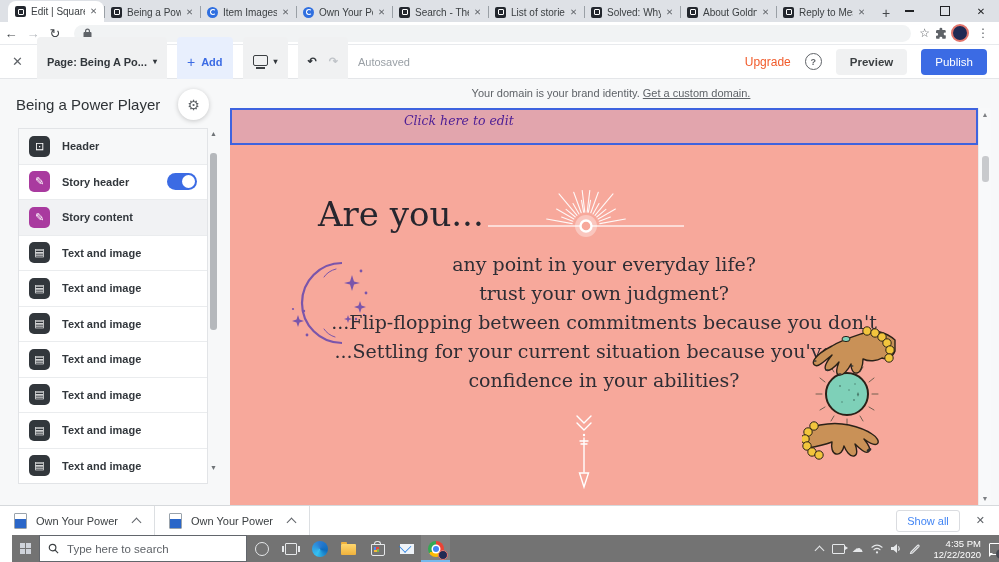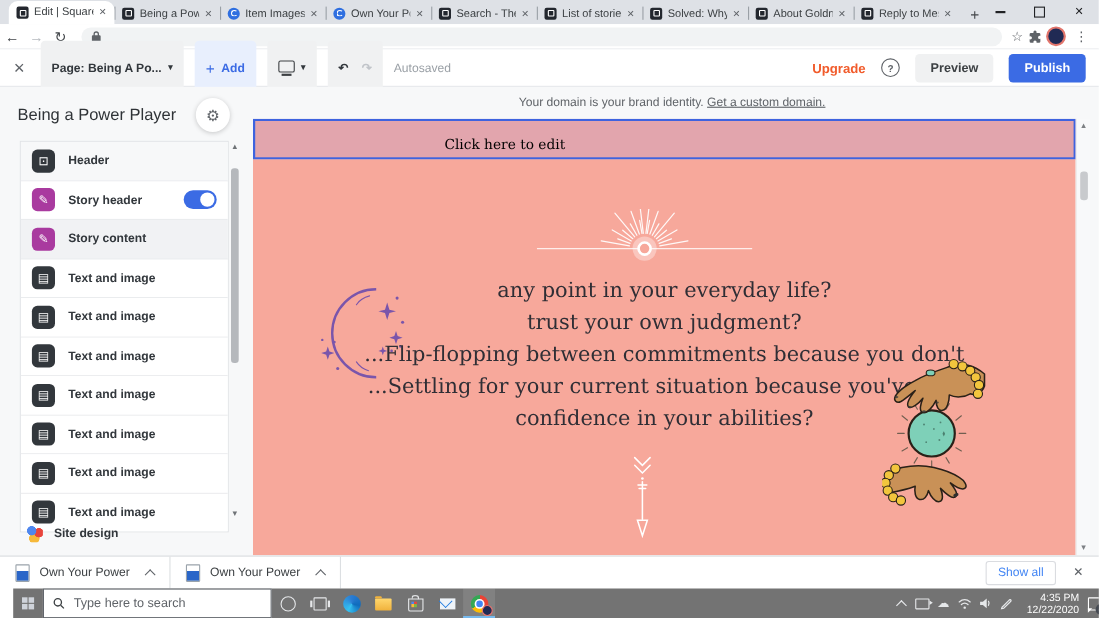--- a/index.html
+++ b/index.html
@@ -44,24 +44,24 @@
   .pill{height:25px;border-radius:4px;background:#f0f1f2;display:flex;align-items:center;gap:6px;padding:12px 10px;font-size:11px;font-weight:bold;color:#32373c;cursor:pointer}
   .pill .caret{font-size:8px;color:#32373c}
   .pill.add{background:#e8effd;color:#3b6be4}
   .pill.add .plus{font-size:14px;font-weight:normal}
   .monitor{width:13px;height:9px;border:1.6px solid #3c4043;border-radius:2px;position:relative;margin-bottom:3px}
   .monitor::after{content:"";position:absolute;left:2px;right:2px;bottom:-4px;height:1.6px;background:#3c4043}
   .undoredo{gap:12px}
   .undoredo .redo{color:#c0c4c9}
   .autosaved{font-size:11px;color:#9aa0a6}
   .ed-right{margin-left:auto;display:flex;align-items:center;gap:14px}
-  .upgrade{font-size:12px;font-weight:bold;color:var(--upgrade-orange);cursor:pointer}
+  .upgrade{font-size:12px;font-weight:normal;color:var(--upgrade-orange);cursor:pointer}
   .help{width:15px;height:15px;border:1.5px solid #5f6368;border-radius:50%;font-size:9px;font-weight:bold;color:#5f6368;display:flex;align-items:center;justify-content:center;cursor:pointer}
   .preview{height:26px;border-radius:4px;background:#f0f1f2;display:flex;align-items:center;padding:0 14px;font-size:11.5px;font-weight:bold;color:#3c4043;cursor:pointer}
-  .publish{height:26px;border-radius:4px;background:var(--accent);display:flex;align-items:center;padding:0 14px;font-size:11.5px;font-weight:bold;color:#fff;cursor:pointer}
+  .publish{height:26px;border-radius:4px;background:var(--accent);display:flex;align-items:center;padding:0 14px;font-size:11.5px;font-weight:normal;color:#fff;cursor:pointer}
 
   
   .workspace{position:absolute;left:0;top:79px;width:999px;height:426px;background:#f7f8f9}
   .sb-title{position:absolute;left:16px;top:17px;font-size:15px;font-weight:normal;color:#2f3337}
   .gear-btn{position:absolute;left:178px;top:10px;width:31px;height:31px;border-radius:50%;background:#fff;box-shadow:0 1px 5px rgba(0,0,0,.2);display:flex;align-items:center;justify-content:center;cursor:pointer}
   .gear-btn .g{font-size:14px;color:#5f6368}
   .panel-list{position:absolute;left:18px;top:49px;width:190px;background:#fff;border:1px solid #e2e4e7;box-sizing:border-box}
   .srow{height:34.5px;display:flex;align-items:center;padding:0 10px;gap:12px;border-bottom:1px solid #eaecee;background:#fff;cursor:pointer}
   .srow:last-child{border-bottom:none}
   .srow[data-state="tint"]{background:#f7f8f9}
@@ -82,21 +82,21 @@
     radial-gradient(circle at 76% 42%,#e8453c 0 4px,transparent 4.5px),
     radial-gradient(circle at 48% 76%,#f6b93b 0 4.5px,transparent 5px)}
   .sd-label{font-size:11px;font-weight:bold;color:#32373c}
 
   .domain-note{position:absolute;left:230px;top:8px;width:762px;text-align:center;font-size:11px;color:#5f6368}
   .domain-note a{color:#5f6368;text-decoration:underline;cursor:pointer}
 
   
   .canvas{position:absolute;left:230px;top:108px;width:748px;height:397px;overflow:hidden}
   .cv-header{position:absolute;left:0;top:0;width:748px;height:37px;background:var(--canvas-rose);border:2px solid var(--selection-blue);box-sizing:border-box}
-  .cv-placeholder{position:absolute;left:172px;top:13px;font-family:"DejaVu Serif",serif;font-size:12.5px;color:#000000}
+  .cv-placeholder{position:absolute;left:172px;top:3px;font-family:"DejaVu Serif",serif;font-style:italic;font-size:12.5px;color:#4c1d95}
   .cv-body{position:absolute;left:0;top:37px;width:748px;height:360px;background:var(--canvas-pink)}
   .cv-heading{position:absolute;left:88px;top:49px;font-family:"DejaVu Serif",serif;font-size:34px;color:#27262e}
   .sunburst{position:absolute;left:258px;top:45px}
   .moon{position:absolute;left:60px;top:108px}
   .cv-lines{position:absolute;left:0;top:105px;width:748px;text-align:center}
   .cv-line{height:29px;line-height:29px;font-family:"DejaVu Serif",serif;font-size:19px;color:#2f2e35}
   .hands{position:absolute;left:572px;top:181px}
   .downarrow{position:absolute;left:342px;top:269px}
   .cv-scroll{position:absolute;left:978px;top:108px;width:13px;height:397px;background:#f8f9fa;border-left:1px solid #ebebeb;box-sizing:border-box}
   .cv-scroll .thumb{position:absolute;left:2.5px;top:48px;width:7px;height:26px;background:#c8cacd;border-radius:3px;cursor:pointer}
@@ -339,35 +339,32 @@
           <span class="srow-label">Text and image</span>
 
         </div>
       </div>
     <div class="panel-scroll">
       <span class="up">▲</span>
       <span class="thumb"></span>
       <span class="dn">▼</span>
     </div>
 
-    <div class="site-design">
-      <span class="sd-icon"></span>
-      <span class="sd-label">Site design</span>
-    </div>
 
     <div class="domain-note">
       <span>Your domain is your brand identity. </span><a>Get a custom domain.</a>
     </div>
   </div>
 
   <div class="canvas">
     <div class="cv-header">
       <span class="cv-placeholder">Click here to edit</span>
     </div>
     <div class="cv-body">
+      <div class="cv-heading">Are you...</div>
 
       <svg class="sunburst" width="196" height="64" viewBox="0 0 196 64">
         <g stroke="#fff" stroke-width="1.1" stroke-linecap="round" opacity="0.92">
           <line x1="111.8" y1="33.6" x2="137.4" y2="29"></line>
             <line x1="110.1" y1="29" x2="127.4" y2="19"></line>
           <line x1="107" y1="25.3" x2="125" y2="3.8"></line>
             <line x1="102.8" y1="22.8" x2="110.3" y2="2.2"></line>
           <line x1="99.2" y1="22.1" x2="101.8" y2="0.5"></line>
             <line x1="96.8" y1="22.1" x2="94.2" y2="0.5"></line>
           <line x1="93.2" y1="22.8" x2="85.7" y2="2.2"></line>

